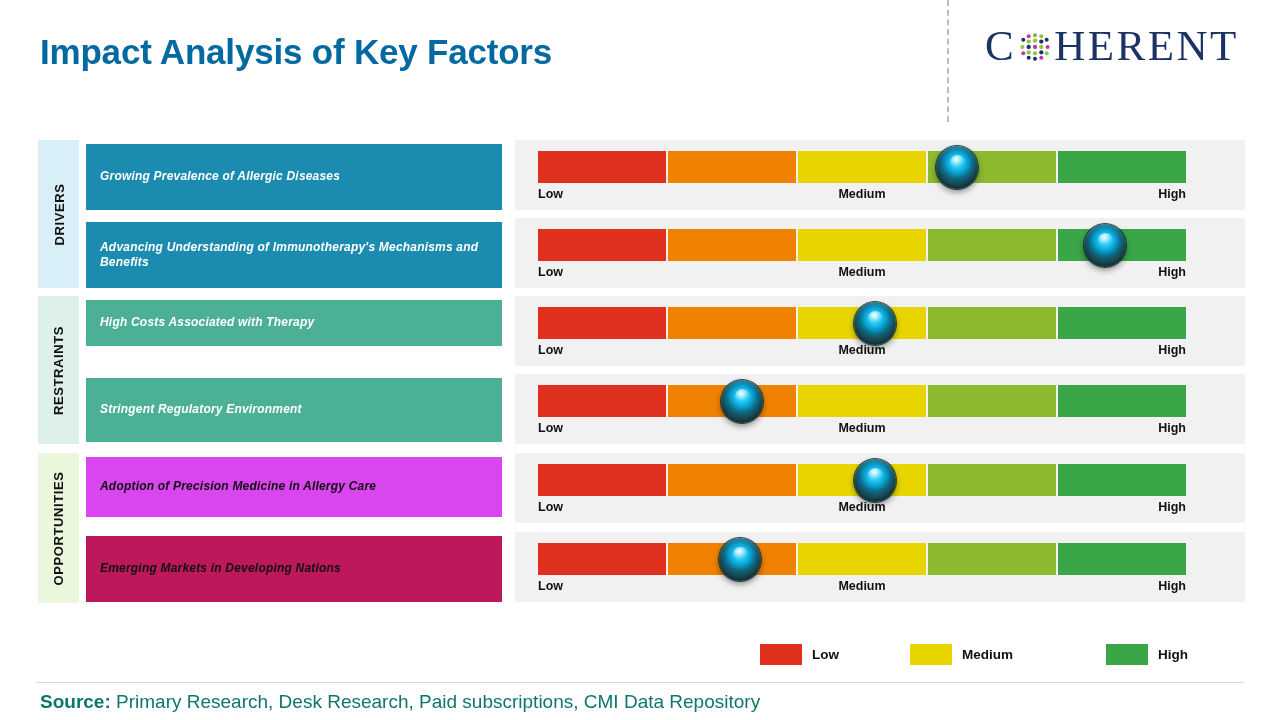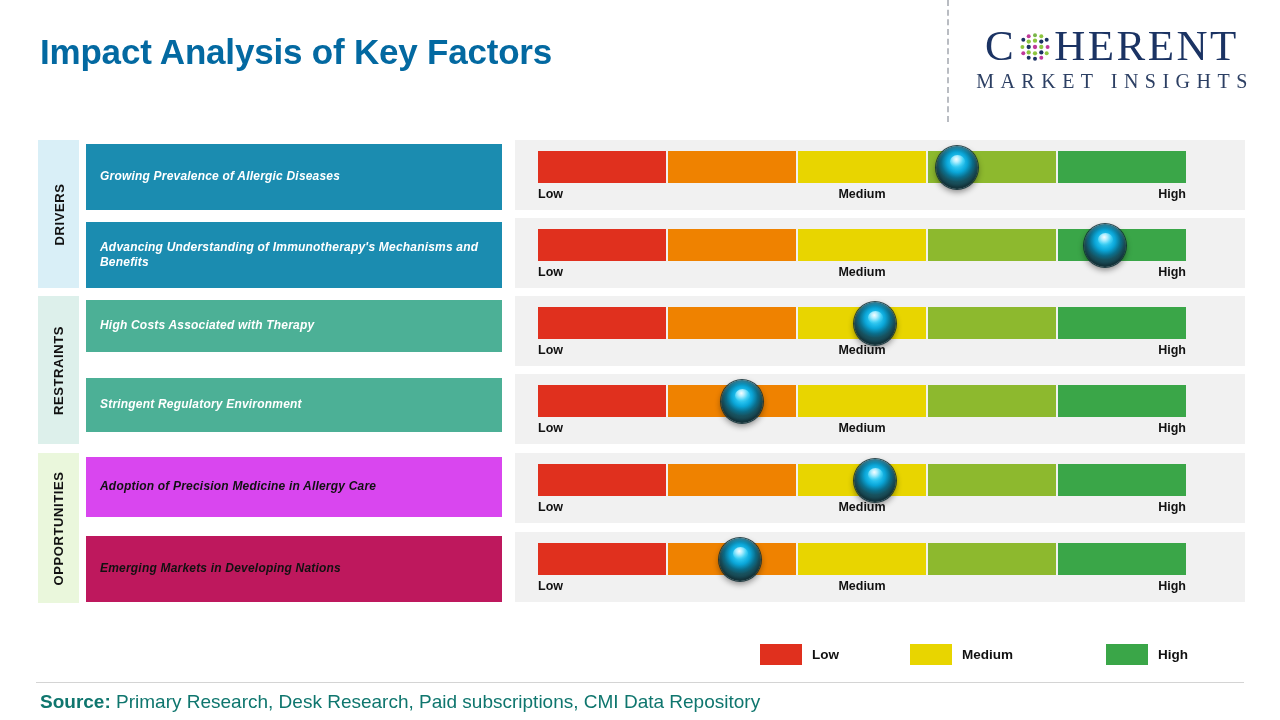--- a/index.html
+++ b/index.html
@@ -257,21 +257,20 @@
             <circle cx="27" cy="26" r="2.4" fill="#1b3363"></circle>
             <circle cx="13" cy="26" r="2.4" fill="#8dc63f"></circle>
             <circle cx="20" cy="33" r="2.2" fill="#1b3363"></circle>
             <circle cx="27" cy="32" r="2.2" fill="#c0399a"></circle>
             <circle cx="13" cy="32" r="2.2" fill="#1b3363"></circle>
           </g>
         </svg>
       </span>
       <span>HERENT</span>
     </div>
-    <div class="logo-bottom">MARKET INSIGHTS</div>
   </div>
 </div>
 
 <div class="matrix">
 
   <div class="cat-col" style="top:0px;height:148px;background:#d9eff7;">
     <div class="cat-label">DRIVERS</div>
   </div>
   <div class="cat-col" style="top:156px;height:148px;background:#ddf0eb;">
     <div class="cat-label">RESTRAINTS</div>
@@ -318,42 +317,42 @@
         <div class="marker" style="left:590px;"></div>
         <div class="scale-labels">
           <span class="sc-low">Low</span>
           <span class="sc-med">Medium</span>
           <span class="sc-high">High</span>
         </div>
       </div>
     </div>
 
     <div class="row" style="top:156px;height:70px;">
-      <div class="factor" style="top:4px;height:52px;background:#4cb096;">
+      <div class="factor" style="top:4px;height:46px;background:#4cb096;">
         <div class="factor-text" style="color:#ffffff;">High Costs Associated with Therapy</div>
       </div>
       <div class="gauge-band" style="top:0px;height:70px;">
         <div class="bar">
           <div class="seg" style="background:#e0301e;"></div>
           <div class="seg" style="background:#ef8200;"></div>
           <div class="seg" style="background:#e8d500;"></div>
           <div class="seg" style="background:#8db92e;"></div>
           <div class="seg" style="background:#3aa648;"></div>
         </div>
         <div class="marker" style="left:360px;"></div>
         <div class="scale-labels">
           <span class="sc-low">Low</span>
           <span class="sc-med">Medium</span>
           <span class="sc-high">High</span>
         </div>
       </div>
     </div>
 
     <div class="row" style="top:234px;height:70px;">
-      <div class="factor" style="top:4px;height:54px;background:#4cb096;">
+      <div class="factor" style="top:4px;height:64px;background:#4cb096;">
         <div class="factor-text" style="color:#ffffff;">Stringent Regulatory Environment</div>
       </div>
       <div class="gauge-band" style="top:0px;height:70px;">
         <div class="bar">
           <div class="seg" style="background:#e0301e;"></div>
           <div class="seg" style="background:#ef8200;"></div>
           <div class="seg" style="background:#e8d500;"></div>
           <div class="seg" style="background:#8db92e;"></div>
           <div class="seg" style="background:#3aa648;"></div>
         </div>

